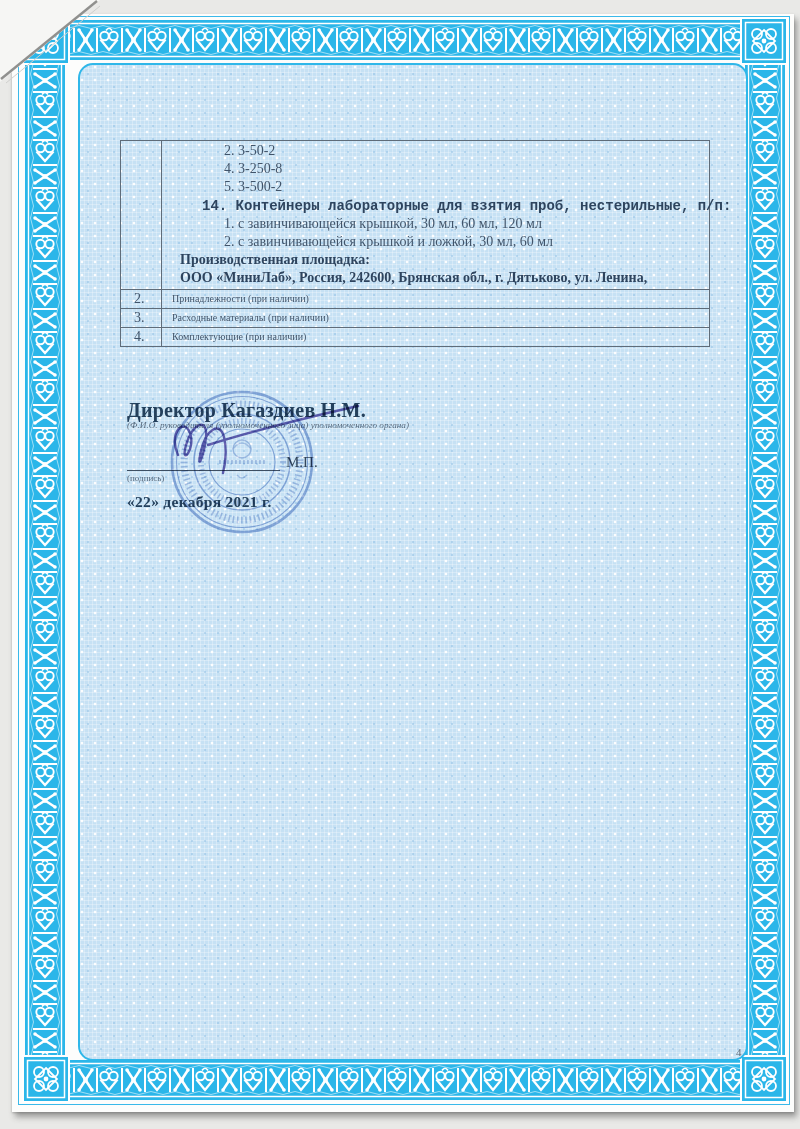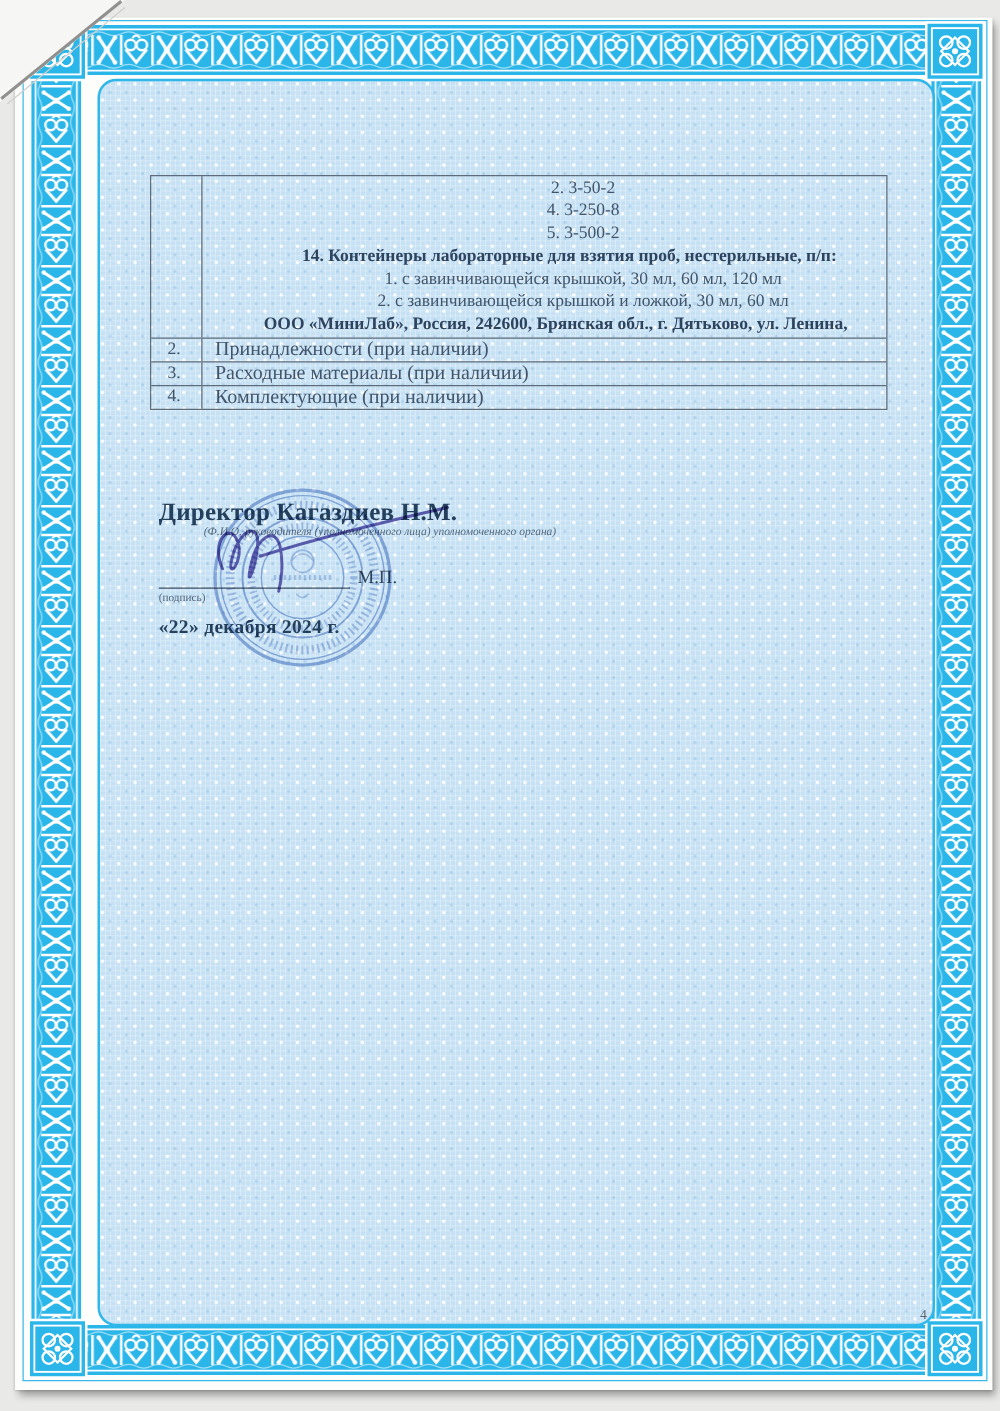--- a/index.html
+++ b/index.html
@@ -42,31 +42,31 @@
     position:absolute;left:40px;top:75px;width:588px;
     border:1px solid #5f6c79;color:#41546a;
     font-size:14px;
   }
   .t-row{display:flex;border-top:1px solid #5f6c79;}
   .t-row:first-child{border-top:none;}
   .t-num{width:41px;border-right:1px solid #5f6c79;flex:none;
     padding-left:13px;box-sizing:border-box;line-height:17.5px;}
   .t-body{flex:1;min-width:0;}
   .t-main .t-body{padding-top:1px;padding-bottom:1px;}
-  .ln{height:18.2px;line-height:18.2px;white-space:nowrap;text-align:center;}
+  .ln{height:18.2px;line-height:18.2px;white-space:nowrap;}
   .ind-sub{padding-left:62px;}
-  .ind-main{padding-left:40px;}
+  .ind-main{padding-left:40px;font-family:Liberation Mono, monospace;}
   .ind-flush{padding-left:18px;}
   .bold{font-weight:bold;color:#2e445e;}
   .t-small{height:18px;}
-  .t-small .t-body{padding-left:10px;line-height:17.5px;font-size:16px;}
+  .t-small .t-body{padding-left:10px;line-height:17.5px;font-size:10px;}
   
   .txt{position:absolute;white-space:nowrap;}
   .director{left:47px;top:334px;font-size:20px;font-weight:bold;color:#24405c;letter-spacing:.2px;}
-  .fio-caption{left:47px;top:355px;font-size:9.2px;font-style:italic;color:#55687c;margin-left:36px;}
+  .fio-caption{left:47px;top:355px;font-size:9.2px;font-style:italic;color:#55687c;}
   .sig-row{left:47px;top:389px;display:flex;align-items:flex-end;}
   .sig-line{width:153px;border-bottom:1.3px solid #3d4f63;height:14px;}
   .mp{font-size:15px;color:#32465c;margin-left:6px;text-align:right;}
   .sign-caption{left:47px;top:408px;font-size:9px;color:#55687c;}
   .date-line{left:47px;top:428px;font-size:15.5px;font-weight:bold;color:#24405c;letter-spacing:.3px;}
   
   .stamp{position:absolute;left:87px;top:322px;width:150px;height:150px;
     mix-blend-mode:multiply;pointer-events:none;}
   .autograph{position:absolute;left:70px;top:328px;width:220px;height:100px;
     mix-blend-mode:multiply;pointer-events:none;}
@@ -178,20 +178,21 @@
     <div class="table">
       <div class="t-row t-main">
         <div class="t-num"></div>
         <div class="t-body">
           <div class="ln ind-sub">2. 3-50-2</div>
           <div class="ln ind-sub">4. 3-250-8</div>
           <div class="ln ind-sub">5. 3-500-2</div>
           <div class="ln ind-main bold">14. Контейнеры лабораторные для взятия проб, нестерильные, п/п:</div>
           <div class="ln ind-sub">1. с завинчивающейся крышкой, 30 мл, 60 мл, 120 мл</div>
           <div class="ln ind-sub">2. с завинчивающейся крышкой и ложкой, 30 мл, 60 мл</div>
+          <div class="ln ind-flush bold">Производственная площадка:</div>
           <div class="ln ind-flush bold">ООО «МиниЛаб», Россия, 242600, Брянская обл., г. Дятьково, ул. Ленина,</div>
         </div>
       </div>
       <div class="t-row t-small">
         <div class="t-num">2.</div>
         <div class="t-body">Принадлежности (при наличии)</div>
       </div>
       <div class="t-row t-small">
         <div class="t-num">3.</div>
         <div class="t-body">Расходные материалы (при наличии)</div>
@@ -204,21 +205,21 @@
 
     <div class="txt director">Директор Кагаздиев Н.М.</div>
     <div class="txt fio-caption">(Ф.И.О. руководителя (уполномоченного лица) уполномоченного органа)</div>
 
     <div class="txt sig-row">
       <div class="sig-line"></div>
       <span class="mp">М.П.</span>
     </div>
     <div class="txt sign-caption">(подпись)</div>
 
-    <div class="txt date-line">«22» декабря 2024 г.</div>
+    <div class="txt date-line">«22» декабря 2021 г.</div>
 
     <svg class="stamp" viewBox="0 0 150 150">
       <g stroke="#5d84c8" fill="none" opacity="0.6">
         <circle cx="75" cy="75" r="70" stroke-width="2.6"></circle>
         <circle cx="75" cy="75" r="65.5" stroke-width="1.1"></circle>
         <circle cx="75" cy="75" r="58" stroke-width="7" stroke-dasharray="1.6 2.7" opacity=".7"></circle>
         <circle cx="75" cy="75" r="48" stroke-width="1.5"></circle>
         <circle cx="75" cy="75" r="41" stroke-width="6" stroke-dasharray="1.5 2.5" opacity=".65"></circle>
         <circle cx="75" cy="75" r="33" stroke-width="1.1"></circle>
         <path d="M52,75 H98" stroke-width="4" stroke-dasharray="2 2" opacity=".6"></path>

